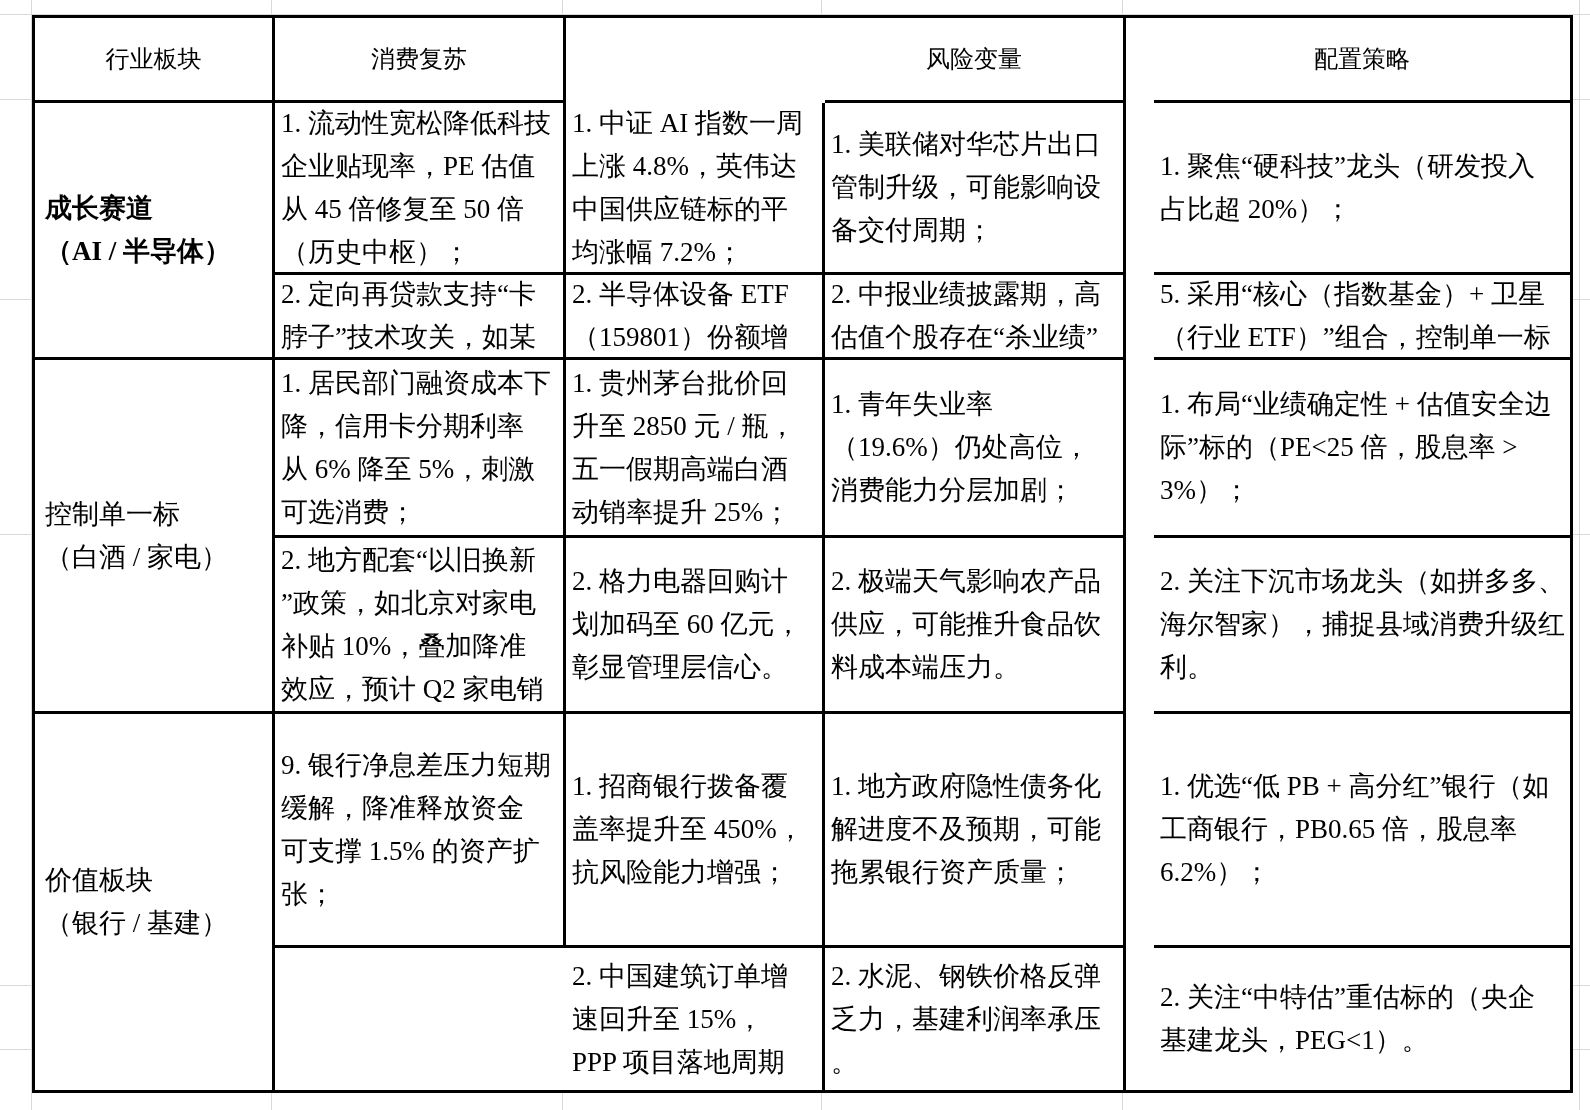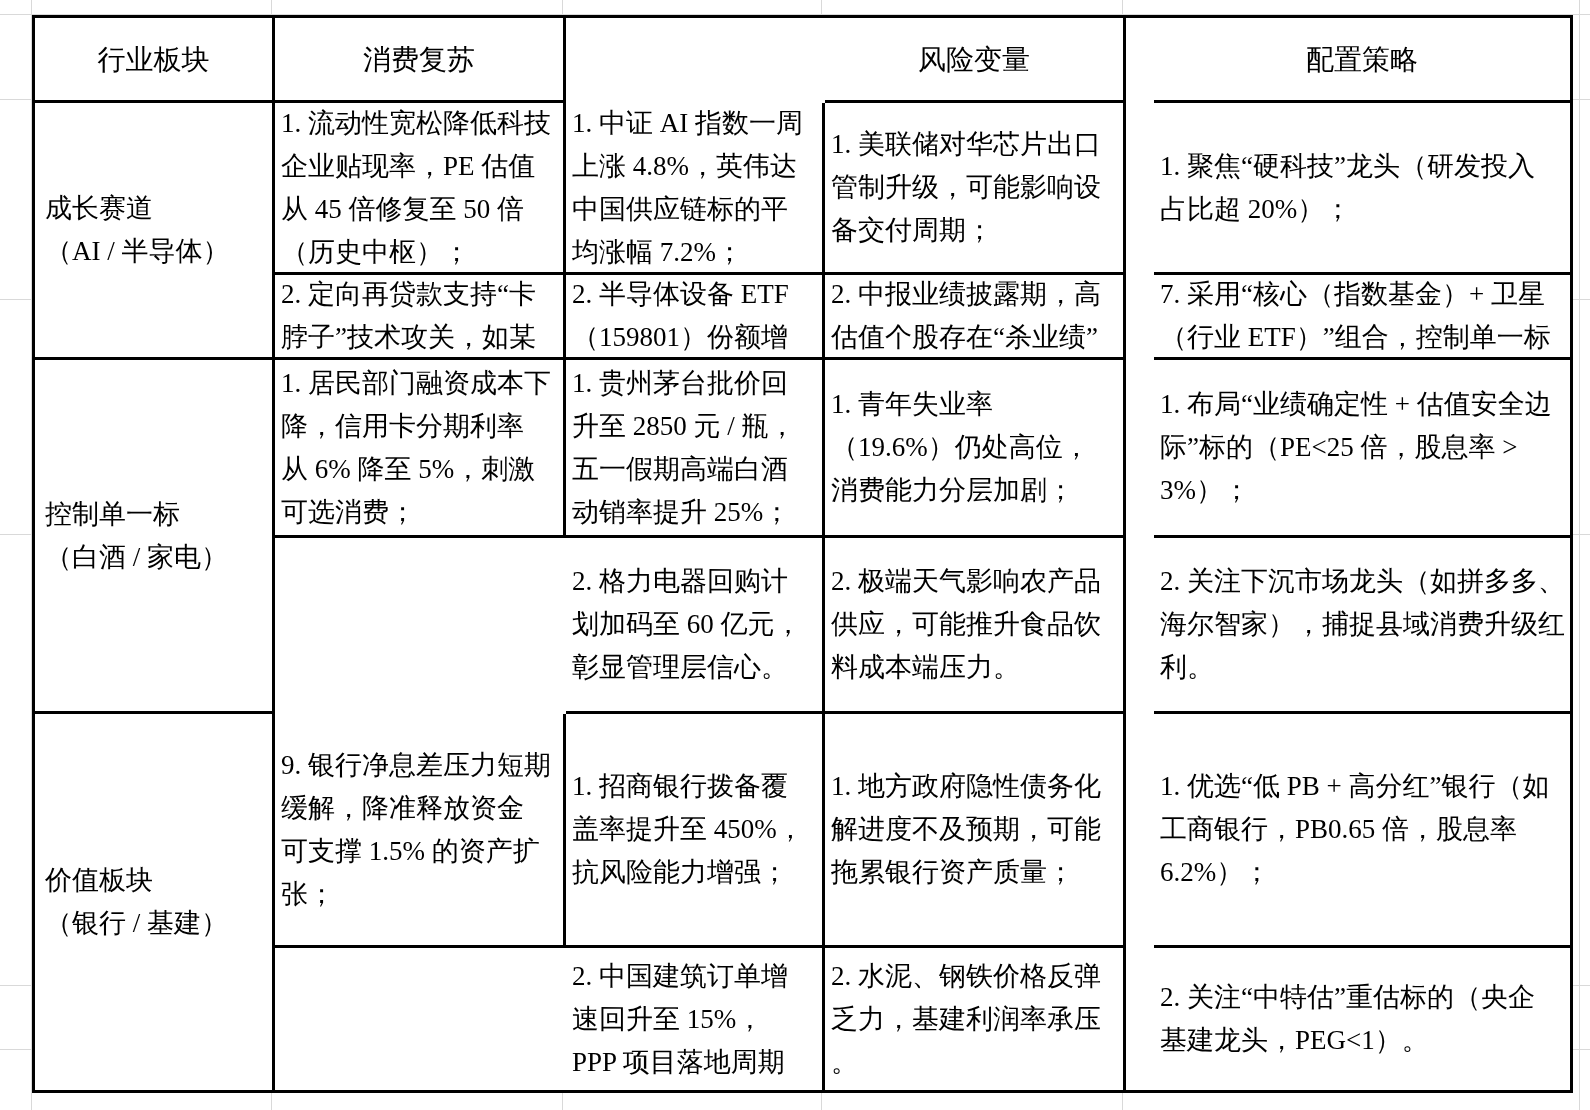--- a/index.html
+++ b/index.html
@@ -39,29 +39,29 @@
     flex-direction: column;
     justify-content: center;
     padding: 0 4px 0 6px;
     overflow: hidden;
     white-space: pre-line;
   }
   .head {
     align-items: center;
     justify-content: center;
     text-align: center;
-    font-size: 28px;
+    font-size: 24px;
     padding: 0;
   }
   .sector { padding-left: 10px; }
   .c1 { grid-column: 1; } .c2 { grid-column: 2; } .c3 { grid-column: 3; }
   .c4 { grid-column: 4; } .c5 { grid-column: 5; border-right: none; margin-left: 28px; }
   .r1 { grid-row: 1; } .r2 { grid-row: 2; } .r3 { grid-row: 3; } .r4 { grid-row: 4; }
   .r5 { grid-row: 5; } .r6 { grid-row: 6; } .r7 { grid-row: 7; border-bottom: none; }
-  .rs23 { grid-row: 2 / 4; } .rs45 { grid-row: 4 / 6; }
+  .rs23 { grid-row: 2 / 4; font-weight: bold; } .rs45 { grid-row: 4 / 6; }
   .rs67 { grid-row: 6 / 8; border-bottom: none; }
 </style>
 </head>
 <body>
 
 <div id="sheet">
 
   <div class="gl-v" style="left:31px"></div>
   <div class="gl-v" style="left:271px"></div>
   <div class="gl-v" style="left:562px"></div>
@@ -96,39 +96,43 @@
 管制升级，可能影响设
 备交付周期；</div>
     <div class="cell r2 c5">1. 聚焦“硬科技”龙头（研发投入
 占比超 20%）；</div>
     <div class="cell r3 c2">2. 定向再贷款支持“卡
 脖子”技术攻关，如某</div>
     <div class="cell r3 c3">2. 半导体设备 ETF
 （159801）份额增</div>
     <div class="cell r3 c4">2. 中报业绩披露期，高
 估值个股存在“杀业绩”</div>
-    <div class="cell r3 c5">7. 采用“核心（指数基金）+ 卫星
+    <div class="cell r3 c5">5. 采用“核心（指数基金）+ 卫星
 （行业 ETF）”组合，控制单一标</div>
 
     <div class="cell sector rs45 c1">控制单一标
 （白酒 / 家电）</div>
     <div class="cell r4 c2">1. 居民部门融资成本下
 降，信用卡分期利率
 从 6% 降至 5%，刺激
 可选消费；</div>
     <div class="cell r4 c3">1. 贵州茅台批价回
 升至 2850 元 / 瓶，
 五一假期高端白酒
 动销率提升 25%；</div>
     <div class="cell r4 c4">1. 青年失业率
 （19.6%）仍处高位，
 消费能力分层加剧；</div>
     <div class="cell r4 c5">1. 布局“业绩确定性 + 估值安全边
 际”标的（PE&lt;25 倍，股息率 &gt;
 3%）；</div>
+    <div class="cell r5 c2">2. 地方配套“以旧换新
+”政策，如北京对家电
+补贴 10%，叠加降准
+效应，预计 Q2 家电销</div>
     <div class="cell r5 c3">2. 格力电器回购计
 划加码至 60 亿元，
 彰显管理层信心。</div>
     <div class="cell r5 c4">2. 极端天气影响农产品
 供应，可能推升食品饮
 料成本端压力。</div>
     <div class="cell r5 c5">2. 关注下沉市场龙头（如拼多多、
 海尔智家），捕捉县域消费升级红
 利。</div>
 

